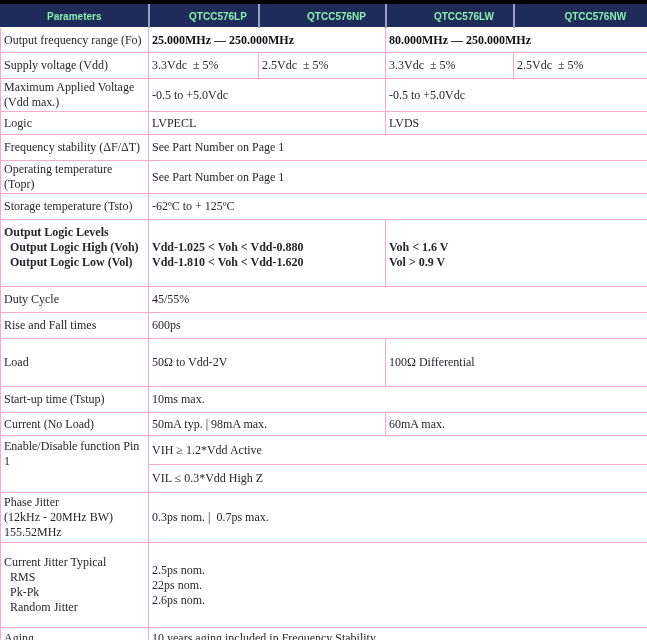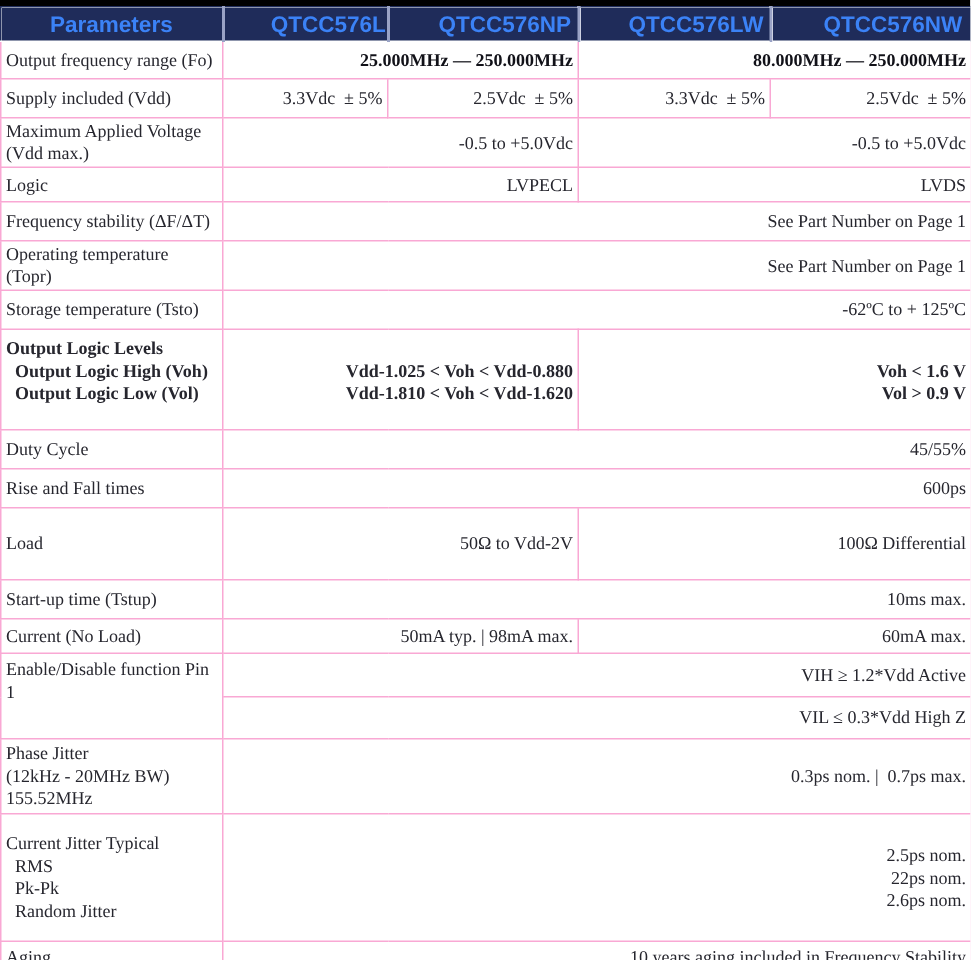--- a/index.html
+++ b/index.html
@@ -25,42 +25,42 @@
     line-height: 15px;
   }
   table.spec th, table.spec td {
     border: 1px solid #f9a8d4;
     padding: 1px 3px;
     overflow: hidden;
   }
   
   table.spec thead th {
     background: #1f2c5a;
-    color: #3b82f6;
+    color: #86efac;
     font-family: "Liberation Sans", sans-serif;
     font-weight: bold;
-    font-size: 15px;
+    font-size: 10px;
     height: 22px;
     border: 1px solid #1f2c5a;
     border-bottom: 1px solid #ffffff;
     text-align: center;
     padding: 0 2px;
     margin-top: 11px;
   }
   table.spec thead th + th { border-left: 2px solid #9aa3c6; padding-left: 31px; }
   
   td.param {
     text-align: left;
     padding-left: 6px;
     padding-right: 2px;
     white-space: pre-wrap;
     vertical-align: middle;
   }
   td.val {
-    text-align: right;
+    text-align: left;
     white-space: pre-wrap;
     vertical-align: middle;
   }
   .bold { font-weight: bold; color: #111118; }
   
   tr.r-logic-levels td { vertical-align: top; font-weight: bold; }
   tr.r-logic-levels td.param { padding-top: 5px; }
   tr.r-logic-levels td.val { padding-top: 20px; margin-left: 36px; }
   tr.r-enable td.param { vertical-align: top; padding-top: 3px; }
 </style>
@@ -87,21 +87,21 @@
         <th>QTCC576NW</th>
       </tr>
     </thead>
     <tbody>
       <tr style="height:25px">
         <td class="param">Output frequency range (Fo)</td>
         <td class="val bold" colspan="2">25.000MHz — 250.000MHz</td>
         <td class="val bold" colspan="2">80.000MHz — 250.000MHz</td>
       </tr>
       <tr style="height:26px">
-        <td class="param">Supply included (Vdd)</td>
+        <td class="param">Supply voltage (Vdd)</td>
         <td class="val">3.3Vdc  ± 5%</td>
         <td class="val">2.5Vdc  ± 5%</td>
         <td class="val">3.3Vdc  ± 5%</td>
         <td class="val">2.5Vdc  ± 5%</td>
       </tr>
       <tr style="height:30px">
         <td class="param">Maximum Applied Voltage
 (Vdd max.)</td>
         <td class="val" colspan="2">-0.5 to +5.0Vdc</td>
         <td class="val" colspan="2">-0.5 to +5.0Vdc</td>

